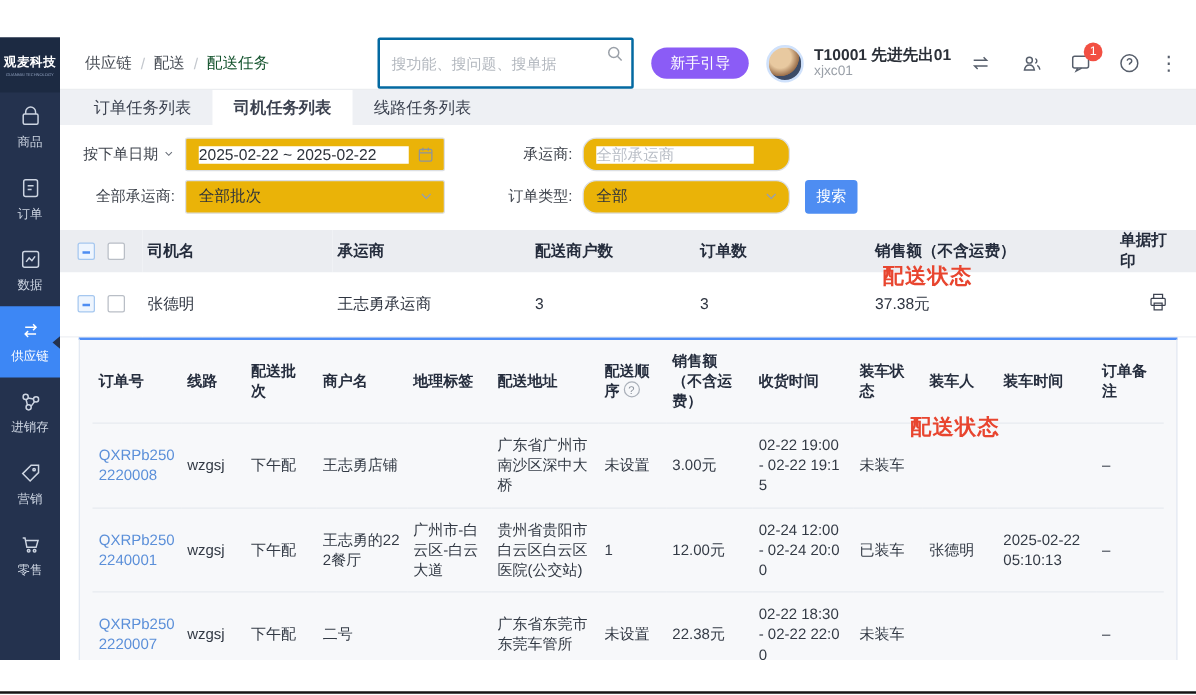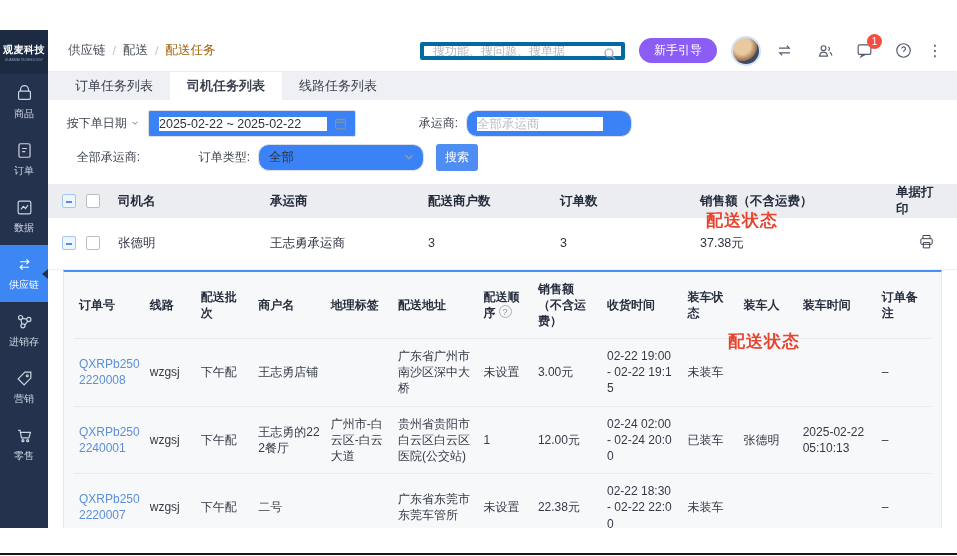--- a/index.html
+++ b/index.html
@@ -23,23 +23,23 @@
   .side-item.active .lbl { color:#fff; }
   .side-item.active .notch { position:absolute; right:0; top:50%; margin-top:-5px; width:0; height:0;
       border-top:5px solid transparent; border-bottom:5px solid transparent; border-right:6px solid #24324e; }
 
   
   .main { flex:1; display:flex; flex-direction:column; min-width:0; }
 
   .topbar { height:42px; background:#fff; border-bottom:1px solid #ebedf0; display:flex; align-items:center; padding:0 14px 0 20px; }
   .crumb { font-size:12.5px; color:#4a4f57; display:flex; gap:7px; align-items:center; }
   .crumb .sep { color:#c3c7cd; }
-  .crumb .cur { color:#a16207; }
+  .crumb .cur { color:#14532d; }
   .search-wrap { margin-left:auto; position:relative; width:205px; }
-  .search-wrap input { width:205px; height:18px; border:4px solid #0369a1; border-radius:2px; padding:0 28px 0 9px; font-size:12px; color:#333; outline:none; }
+  .search-wrap input { width:205px; height:41px; border:2px solid #0369a1; border-radius:2px; padding:0 28px 0 9px; font-size:12px; color:#333; outline:none; }
   .search-wrap input::placeholder { color:#b3b8bf; }
   .search-wrap .mag { position:absolute; right:7px; top:5px; }
   .guide-btn { margin-left:14px; height:25px; padding:0 15px; background:#8b5cf6; color:#fff; border:none; border-radius:13px; font-size:12px; cursor:pointer; }
   .userbox { display:flex; align-items:center; margin-left:14px; gap:8px; }
   .avatar { width:30px; height:30px; border-radius:50%; border:2px solid #cfe1fb; background:radial-gradient(circle at 35% 30%, #e8c9a0 0 35%, #9a6f4b 60%, #3c4b66 62%); }
   .uinfo { line-height:1.15; }
   .uname { font-size:12.5px; color:#2b3038; font-weight:bold; }
   .uacct { font-size:11px; color:#9aa0a8; }
   .tb-ico { margin-left:14px; color:#5a6270; cursor:pointer; display:flex; align-items:center; }
   .tb-ico svg { width:19px; height:19px; stroke:#565e6b; fill:none; stroke-width:1.5; }
@@ -52,21 +52,21 @@
   .tab { width:112px; display:flex; align-items:center; justify-content:center; font-size:13px; color:#3c4250; cursor:pointer; }
   .tab.active { background:#fff; font-weight:bold; }
 
   .panel { flex:1; background:#fff; position:relative; overflow:hidden; display:flex; flex-direction:column; }
 
   
   .filters { padding:10px 14px 6px 14px; font-size:12px; color:#3e434c; }
   .f-row { display:flex; align-items:center; margin-bottom:7px; }
   .f-label { width:86px; text-align:right; padding-right:8px; white-space:nowrap; }
   .f-label .drop-caret { display:inline-block; transform:translateY(1px); }
-  .ctrl { position:relative; height:27px; border:1px solid #dcdfe4; border-radius:2px; background:#3b82f6; display:flex; align-items:center; font-size:12.5px; color:#2e333b; }
+  .ctrl { position:relative; height:27px; border:1px solid #dcdfe4; border-radius:2px; background:#eab308; display:flex; align-items:center; font-size:12.5px; color:#2e333b; }
   .ctrl.w-date { width:208px; padding:0 28px 0 10px; }
   .ctrl.w-sel  { width:208px; padding:0 28px 0 10px; }
   .ctrl.w-sel2 { width:166px; padding:0 28px 0 10px;border-radius:11px; }
   .ctrl .tail { position:absolute; right:7px; top:5px; color:#9aa0a8; }
   .f-label2 { width:72px; text-align:right; padding-right:8px; margin-left:38px; white-space:nowrap; }
   .ctrl input { border:none; outline:none; width:100%; font-size:12.5px; color:#2e333b; }
   .ctrl input::placeholder { color:#b9bec6; }
   .search-btn { margin-left:12px; width:42px; height:27px; background:#4e8df2; color:#fff; border:none; border-radius:3px; font-size:12px; cursor:pointer; }
 
   .annot { position:absolute; color:#e8452f; font-weight:bold; font-size:17px; letter-spacing:1px; pointer-events:none; z-index:5; }
@@ -178,20 +178,24 @@
           <span class="mag">
             <svg width="16" height="16" viewBox="0 0 24 24" fill="none" stroke="#9aa0a8" stroke-width="1.8">
                 <circle cx="10.5" cy="10.5" r="6"></circle>
                 <path d="M15 15l5 5"></path>
               </svg>
           </span>
         </div>
         <button class="guide-btn">新手引导</button>
         <div class="userbox">
           <div class="avatar"></div>
+          <div class="uinfo">
+            <div class="uname">T10001 先进先出01</div>
+            <div class="uacct">xjxc01</div>
+          </div>
         </div>
         <span class="tb-ico">
           <svg viewBox="0 0 24 24">
               <path d="M5 9h13l-3-3M19 15H6l3 3"></path>
             </svg>
         </span>
         <span class="tb-ico" style="margin-left:22px;">
           <svg viewBox="0 0 24 24">
               <circle cx="9.5" cy="9" r="3"></circle>
               <path d="M4.5 19c.5-3.2 2.6-5 5-5s4.5 1.8 5 5z"></path>
@@ -243,20 +247,28 @@
                   </svg>
               </span>
             </span>
             <span class="f-label2">承运商:</span>
             <span class="ctrl w-sel2">
               <input type="text" placeholder="全部承运商" style="">
             </span>
           </div>
           <div class="f-row">
             <span class="f-label">全部承运商:</span>
+            <span class="ctrl w-sel">
+              <span>全部批次</span>
+              <span class="tail">
+                <svg width="14" height="14" viewBox="0 0 24 24" fill="none" stroke="#9aa0a8" stroke-width="2">
+                    <path d="M6 9l6 6 6-6"></path>
+                  </svg>
+              </span>
+            </span>
             <span class="f-label2">订单类型:</span>
             <span class="ctrl w-sel2">
               <span>全部</span>
               <span class="tail">
                 <svg width="14" height="14" viewBox="0 0 24 24" fill="none" stroke="#9aa0a8" stroke-width="2">
                     <path d="M6 9l6 6 6-6"></path>
                   </svg>
               </span>
             </span>
             <button class="search-btn">搜索</button>
@@ -368,21 +380,21 @@
               </tr>
               <tr>
                 <td><span class="order-no">QXRPb2502240001</span></td>
                 <td>wzgsj</td>
                 <td>下午配</td>
                 <td>王志勇的222餐厅</td>
                 <td>广州市-白云区-白云大道</td>
                 <td>贵州省贵阳市白云区白云区医院(公交站)</td>
                 <td>1</td>
                 <td>12.00元</td>
-                <td>02-24 02:00 - 02-24 20:00</td>
+                <td>02-24 12:00 - 02-24 20:00</td>
                 <td>已装车</td>
                 <td>张德明</td>
                 <td>2025-02-22 05:10:13</td>
                 <td>–</td>
               </tr>
               <tr>
                 <td><span class="order-no">QXRPb2502220007</span></td>
                 <td>wzgsj</td>
                 <td>下午配</td>
                 <td>二号</td>

